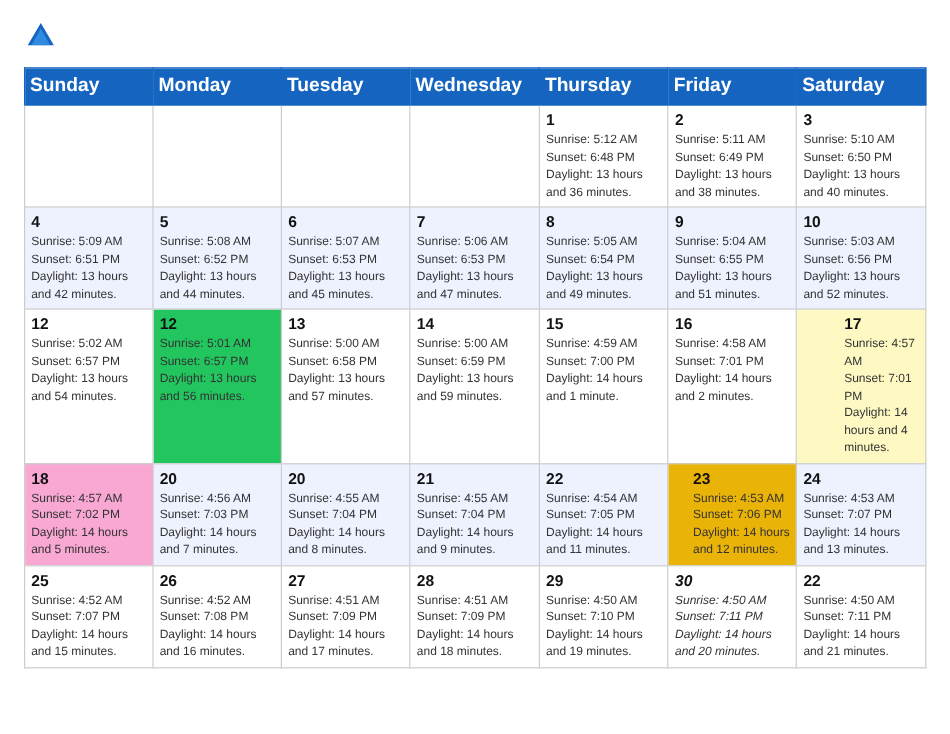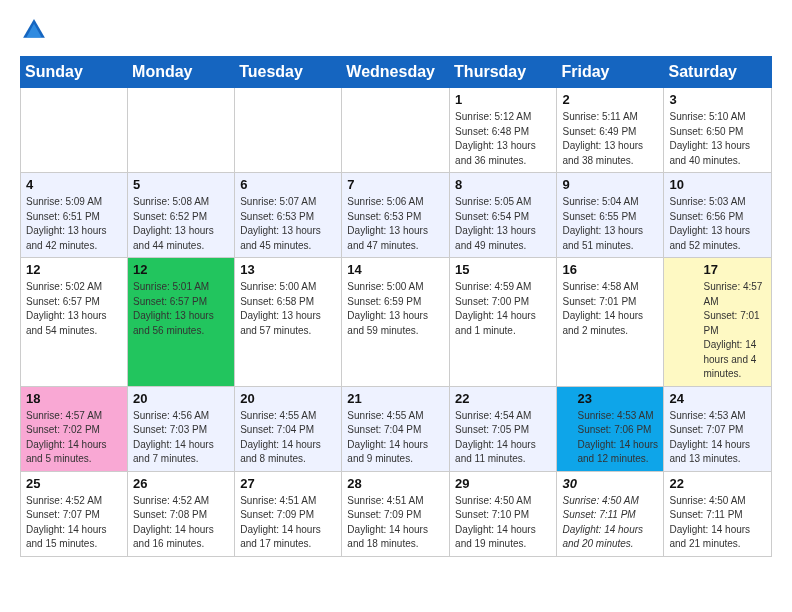--- a/index.html
+++ b/index.html
@@ -222,21 +222,21 @@
             <div class="day-info">Sunrise: 4:55 AM<br>Sunset: 7:04 PM<br>Daylight: 14 hours and 8 minutes.</div>
           </td>
           <td style="background: rgb(238, 242, 255);">
             <div class="day-number">21</div>
             <div class="day-info">Sunrise: 4:55 AM<br>Sunset: 7:04 PM<br>Daylight: 14 hours and 9 minutes.</div>
           </td>
           <td style="background: rgb(238, 242, 255);">
             <div class="day-number">22</div>
             <div class="day-info">Sunrise: 4:54 AM<br>Sunset: 7:05 PM<br>Daylight: 14 hours and 11 minutes.</div>
           </td>
-          <td style="background: #0ea5e9; padding-left: 20px;">
+          <td style="background: #eab308; padding-left: 20px;">
             <div class="day-number">23</div>
             <div class="day-info">Sunrise: 4:53 AM<br>Sunset: 7:06 PM<br>Daylight: 14 hours and 12 minutes.</div>
           </td>
           <td style="background: rgb(238, 242, 255);">
             <div class="day-number">24</div>
             <div class="day-info">Sunrise: 4:53 AM<br>Sunset: 7:07 PM<br>Daylight: 14 hours and 13 minutes.</div>
           </td>
         </tr>
         <tr>
           <td style="background: rgb(255, 255, 255);">

